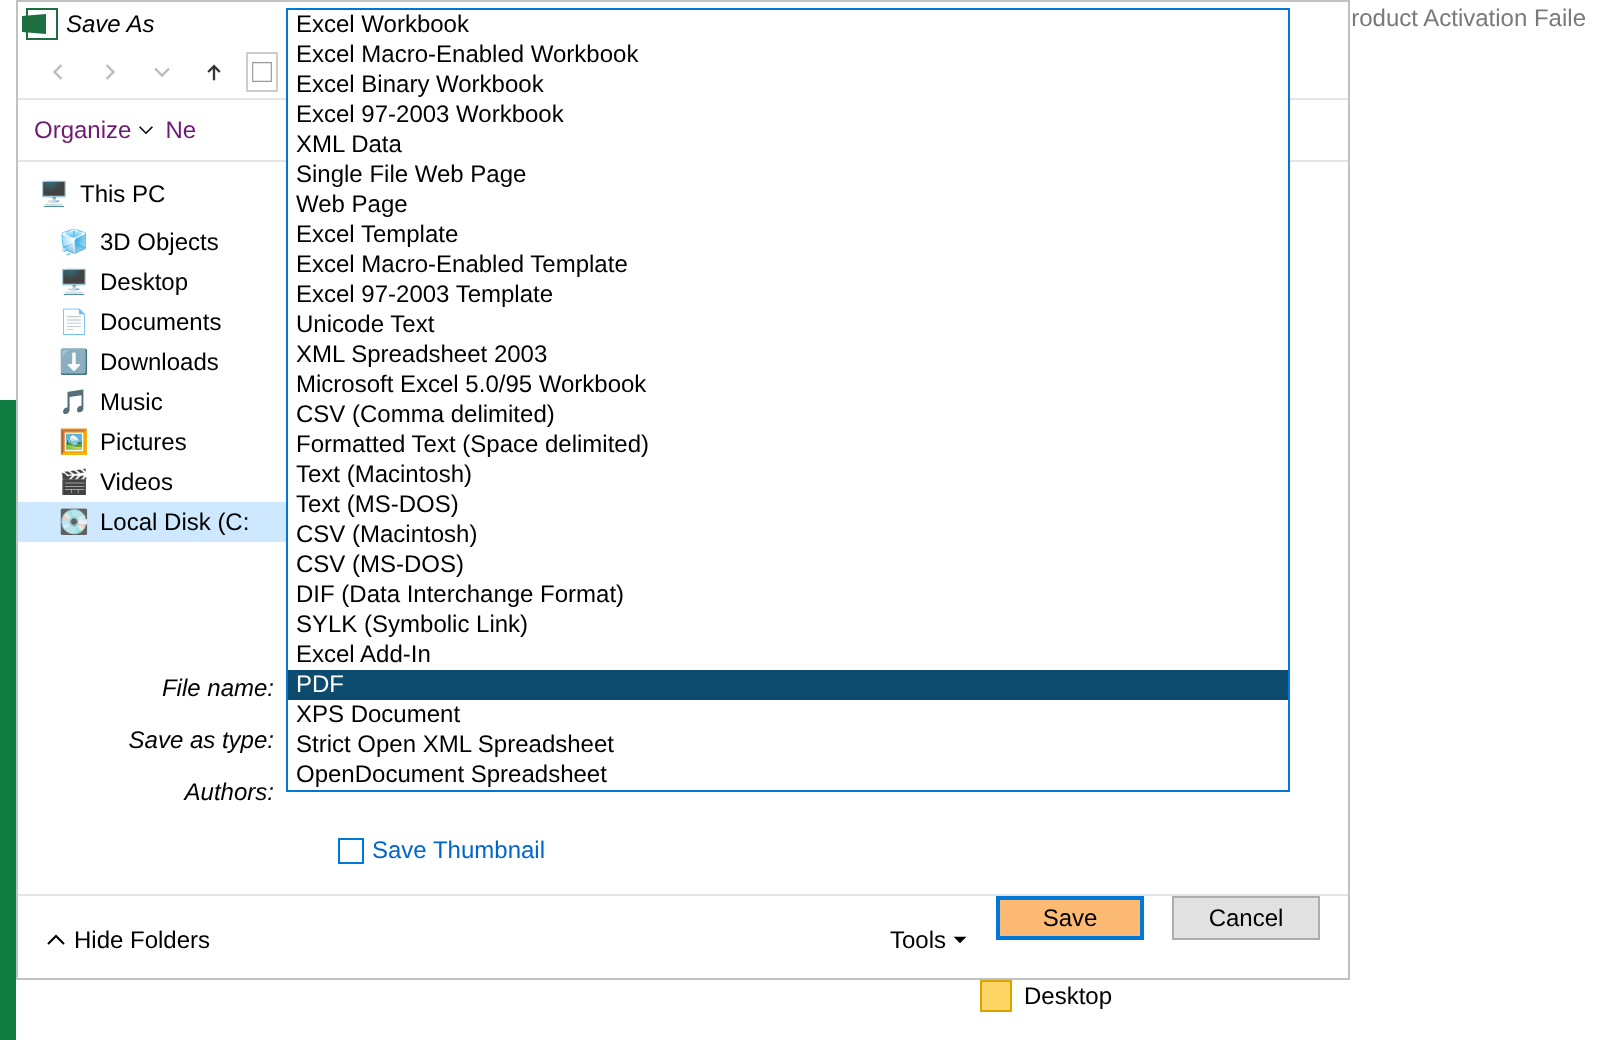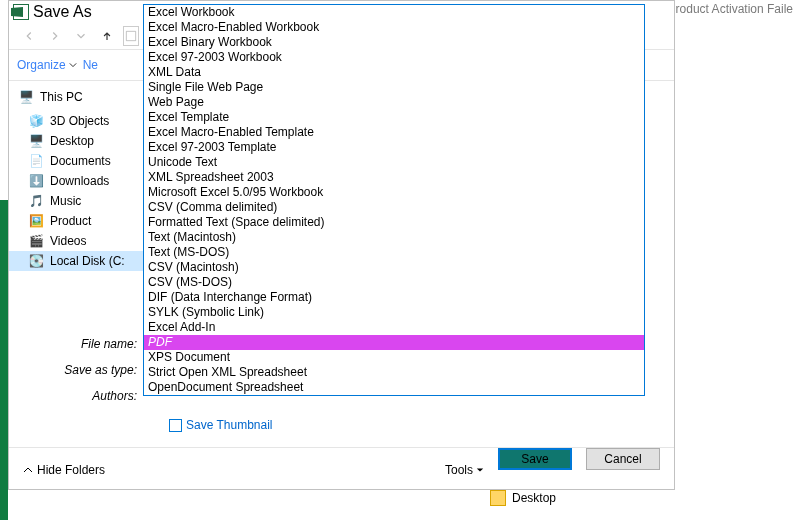--- a/index.html
+++ b/index.html
@@ -3,48 +3,48 @@
 <meta charset="utf-8">
 <style>
   * { box-sizing: border-box; margin: 0; padding: 0; font-family: "Segoe UI", Tahoma, sans-serif; }
   body { width: 799px; height: 520px; background: #fff; position: relative; overflow: hidden; font-size: 12px; color: #000; }
   .green-strip { position: absolute; left: 0; top: 200px; width: 8px; height: 320px; background: #107c41; }
   .activation-fail { position: absolute; right: 6px; top: 2px; font-size: 12px; color: #7a7a7a; }
   .dialog { position: absolute; left: 8px; top: 0; width: 667px; height: 490px; background: #fff; border: 1px solid #c1c1c1; }
   .titlebar { display: flex; align-items: center; height: 22px; padding-left: 4px; gap: 4px; }
   .excel-logo { width: 16px; height: 16px; background: #fff; border: 1px solid #1d6f42; position: relative; }
   .excel-logo::after { content: ""; position: absolute; left: -3px; top: 2px; width: 12px; height: 10px; background: #1d6f42; clip-path: polygon(0 10%, 100% 0, 100% 100%, 0 90%); }
-  .titlebar span { font-size: 16px; }
+  .titlebar span { font-size: 12px; font-style: italic; }
   .nav-row { display: flex; align-items: center; height: 26px; gap: 6px; padding-left: 10px; }
   .nav-arrow { width: 20px; height: 20px; display:flex; align-items:center; justify-content:center; color:#999; }
   .nav-arrow svg { width:14px; height:14px; }
   .org-row { display: flex; align-items: center; height: 32px; padding: 0 8px; gap: 6px; border-bottom: 1px solid #e5e5e5; border-top:1px solid #e5e5e5; }
-  .org-btn { font-size: 12px; color: #3b82f6; display:flex; align-items:center; gap:3px; cursor:pointer; }
+  .org-btn { font-size: 12px; color: #701a75; display:flex; align-items:center; gap:3px; cursor:pointer; }
   .main-area { display: flex; height: 250px; }
   .nav-pane { width: 134px; padding-top: 6px; }
   .nav-item { display: flex; align-items: center; height: 20px; padding-left: 10px; gap: 5px; cursor: pointer; font-size: 12px; }
   .nav-item.indent { padding-left: 20px; }
   .nav-item.sel { background: #cde8ff; }
   .ic { width:16px; height:16px; display:inline-flex; align-items:center; justify-content:center; }
   .fields { padding-left: 44px; }
   .field-row { display:flex; align-items:center; height: 26px; }
   .field-label { width: 90px; text-align:right; padding-right:6px; font-size:12px;font-style:italic; }
   .thumb-row { display:flex; align-items:center; padding-left: 160px; height: 24px; gap:4px; margin-top:4px;}
   .thumb-check { width:13px; height:13px; border:1px solid #0078d7; }
   .thumb-label { color:#0066cc; font-size:12px; }
   .bottom-bar { display:flex; height:44px; padding: 0 14px; gap:14px; }
   .hide-folders { display:flex; align-items:center; gap:4px; cursor:pointer;}
   .spacer { flex:1; }
   .tools { display:flex; align-items:center; gap:3px; cursor:pointer; }
   .btn { width:74px; height:22px; border:1px solid #adadad; background:#e1e1e1; font-size:12px; cursor:pointer;}
-  .btn.primary { border:2px solid #0078d7; background:#0f766e;}
+  .btn.primary { border:2px solid #0078d7; background:#fdba74;}
   
   .dropdown { position:absolute; left:134px; top:3px; width:502px; background:#fff; border:1px solid #0078d7; }
   .drop-opt { height:15px; line-height:15px; padding-left:4px; font-size:12px; cursor:pointer; white-space:nowrap; }
-  .drop-opt.selected { background:#d946ef; color:#fff;font-style:italic; }
+  .drop-opt.selected { background:#0c4a6e; color:#fff; }
   .sep { height:1px; background:#e5e5e5; margin-top:10px; }
   .desktop-footer { position:absolute; left:490px; top:490px; display:flex; align-items:center; gap:6px;}
   .fic { width:16px; height:16px; background:#ffd666; border:1px solid #d9a400;}
 </style>
 </head>
 <body>
 
 <div class="green-strip"></div>
 <div class="activation-fail">Product Activation Faile</div>
 
@@ -114,21 +114,21 @@
         <div class="nav-item indent">
           <span class="ic" style="font-size: 12px;">⬇️</span>
           <span>Downloads</span>
         </div>
         <div class="nav-item indent">
           <span class="ic" style="font-size: 12px;">🎵</span>
           <span>Music</span>
         </div>
         <div class="nav-item indent">
           <span class="ic" style="font-size: 12px;">🖼️</span>
-          <span>Product</span>
+          <span>Pictures</span>
         </div>
         <div class="nav-item indent">
           <span class="ic" style="font-size: 12px;">🎬</span>
           <span>Videos</span>
         </div>
         <div class="nav-item indent sel">
           <span class="ic" style="font-size: 12px;">💽</span>
           <span>Local Disk (C:</span>
         </div>
       </div>

